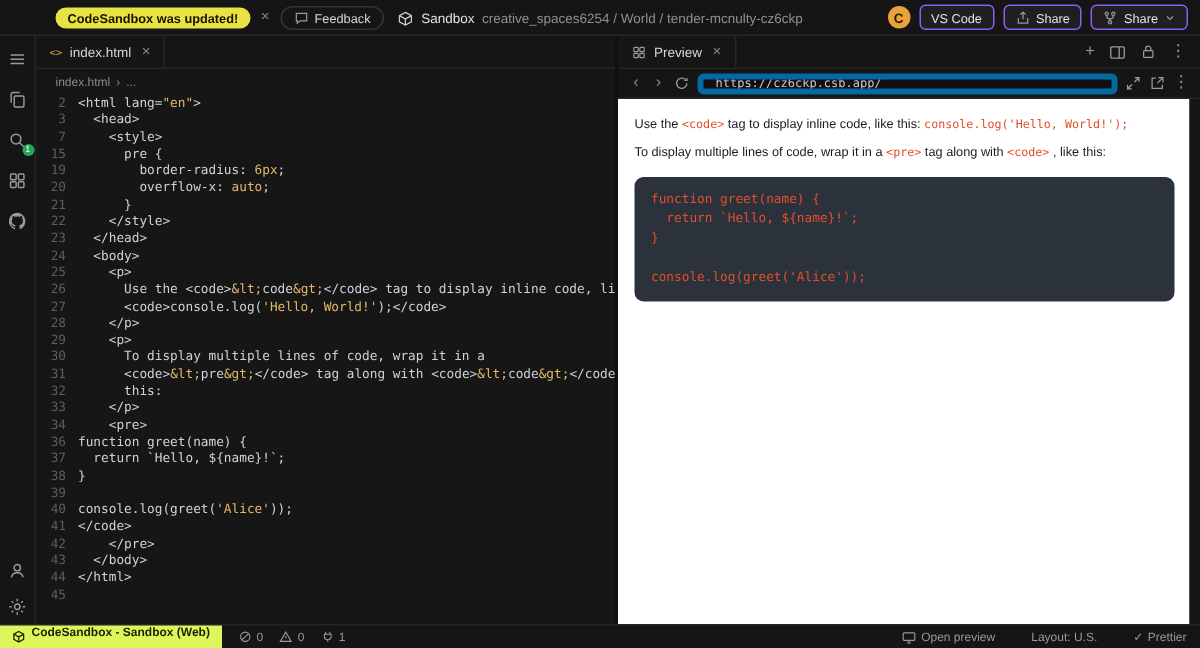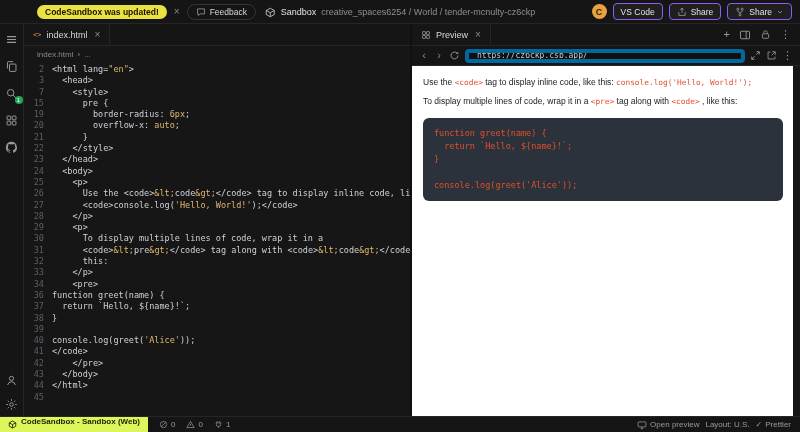--- a/index.html
+++ b/index.html
@@ -73,21 +73,21 @@
   .pv-block { background:var(--codeblock-bg,#2b323b); border-radius:6px; padding:9px 11px; margin-top:12px;
               font-family:"DejaVu Sans Mono",monospace; font-size:8.5px; line-height:13px;
               color:var(--accent,#e0502a); white-space:pre; overflow:hidden; }
 
   
   .status-bar { position:absolute; left:0; bottom:0; width:800px; height:16px; background:#151515;
                 border-top:1px solid #262626; display:flex; align-items:center; font-size:8px; color:#9a9a9a; }
   .sb-pill { height:16px; background:var(--status-lime,#dcf65b); color:#1c2400; display:flex; 
              gap:4px; padding:0 8px; font-weight:bold; cursor:pointer; white-space:nowrap; }
   .sb-item { display:flex; align-items:center; gap:3px; margin-left:11px; cursor:pointer; }
-  .sb-right { margin-left:auto; display:flex; align-items:center; gap:6px; padding-right:9px; }
+  .sb-right { margin-left:auto; display:flex; align-items:center; gap:24px; padding-right:9px; }
   .sb-right .sb-item { margin-left:0; }
   .check { color:#9a9a9a; font-size:8px; }
 </style>
 </head>
 <body>
 
 <header class="app-header">
   <div class="hdr-left">
     <div class="update-pill">
       <span>CodeSandbox was updated!</span>

